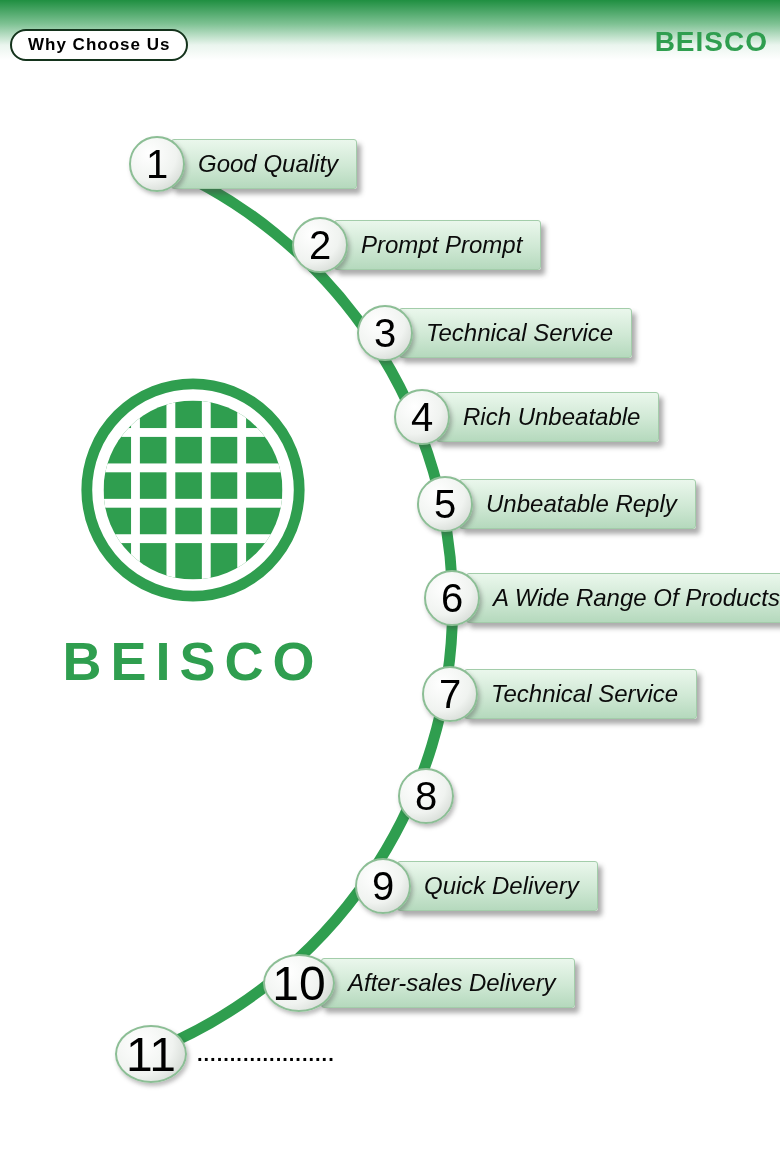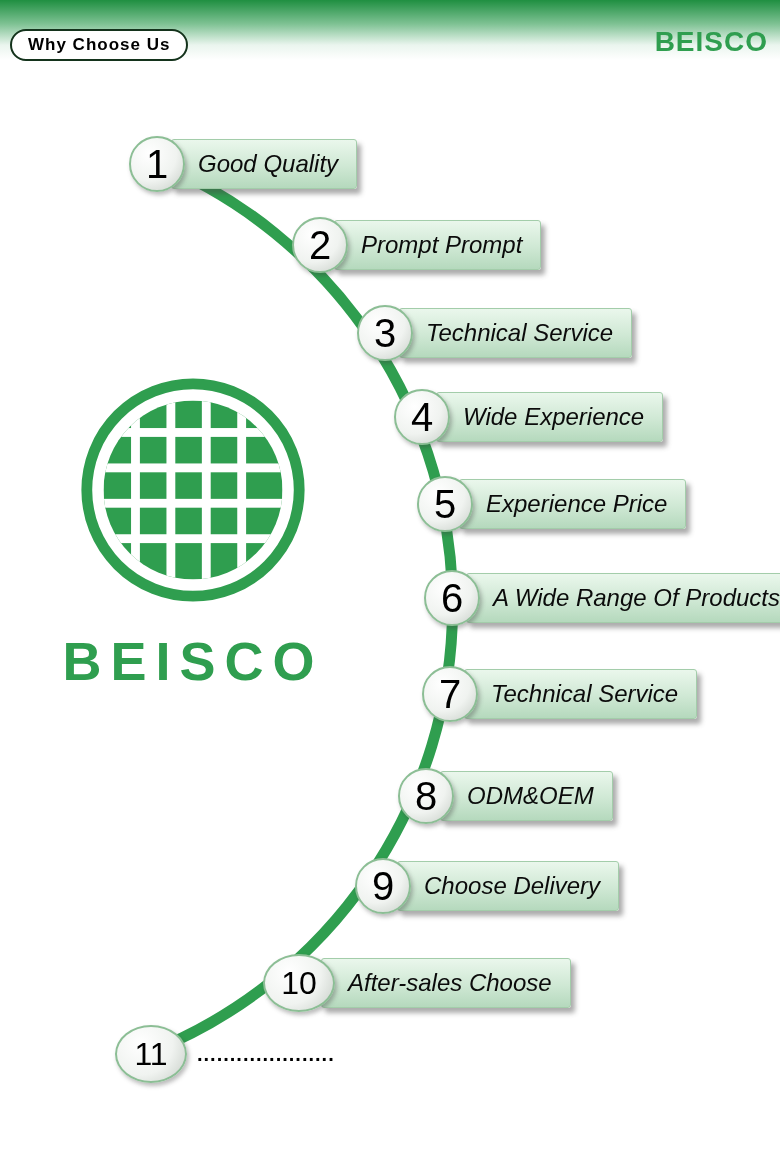--- a/index.html
+++ b/index.html
@@ -49,21 +49,21 @@
   .num{
     width:52px;height:52px;min-width:52px;
     border-radius:50%;
     background:radial-gradient(circle at 35% 30%, #ffffff 0%, #f0f3f0 55%, #c6cdc6 100%);
     border:2px solid #8cbe95;
     display:flex;align-items:center;justify-content:center;
     font-size:40px;color:#000;
     box-shadow:2px 3px 4px rgba(60,60,60,0.35);
     z-index:3;
   }
-  .num.wide{min-width:68px;width:68px;height:54px;font-size:32px;}
+  .num.wide{min-width:68px;width:68px;height:54px;font-size:48px;}
   .label-box{
     display:inline-block;
     margin-left:-14px;
     padding:10px 18px 10px 26px;
     background:linear-gradient(to bottom,#eaf7ec 0%,#cfe8d4 55%,#b5d9bd 100%);
     border:1px solid #a3cdaa;
     border-radius:3px;
     box-shadow:4px 5px 5px rgba(70,70,70,0.45);
     font-size:24px;color:#0b0b0b;
     white-space:nowrap;
@@ -120,49 +120,48 @@
   <span class="label-box">Prompt Prompt</span>
 </div>
 
 <div class="item" style="left:357px;top:305px;">
   <span class="num">3</span>
   <span class="label-box">Technical Service</span>
 </div>
 
 <div class="item" style="left:394px;top:389px;">
   <span class="num">4</span>
-  <span class="label-box">Wide Experience</span>
+  <span class="label-box">Rich Unbeatable</span>
 </div>
 
 <div class="item" style="left:417px;top:476px;">
   <span class="num">5</span>
-  <span class="label-box">Experience Price</span>
+  <span class="label-box">Unbeatable Reply</span>
 </div>
 
 <div class="item" style="left:424px;top:570px;">
   <span class="num">6</span>
   <span class="label-box">A Wide Range Of Products</span>
 </div>
 
 <div class="item" style="left:422px;top:666px;">
   <span class="num">7</span>
   <span class="label-box">Technical Service</span>
 </div>
 
 <div class="item" style="left:398px;top:768px;">
   <span class="num">8</span>
-  <span class="label-box">ODM&amp;OEM</span>
 </div>
 
 <div class="item" style="left:355px;top:858px;">
   <span class="num">9</span>
-  <span class="label-box">Choose Delivery</span>
+  <span class="label-box">Quick Delivery</span>
 </div>
 
 <div class="item" style="left:263px;top:954px;">
   <span class="num wide">10</span>
-  <span class="label-box">After-sales Choose</span>
+  <span class="label-box">After-sales Delivery</span>
 </div>
 
 <div class="item" style="left:115px;top:1025px;">
   <span class="num wide">11</span>
   <span class="dots">.....................</span>
 </div>
 
 </body></html>

